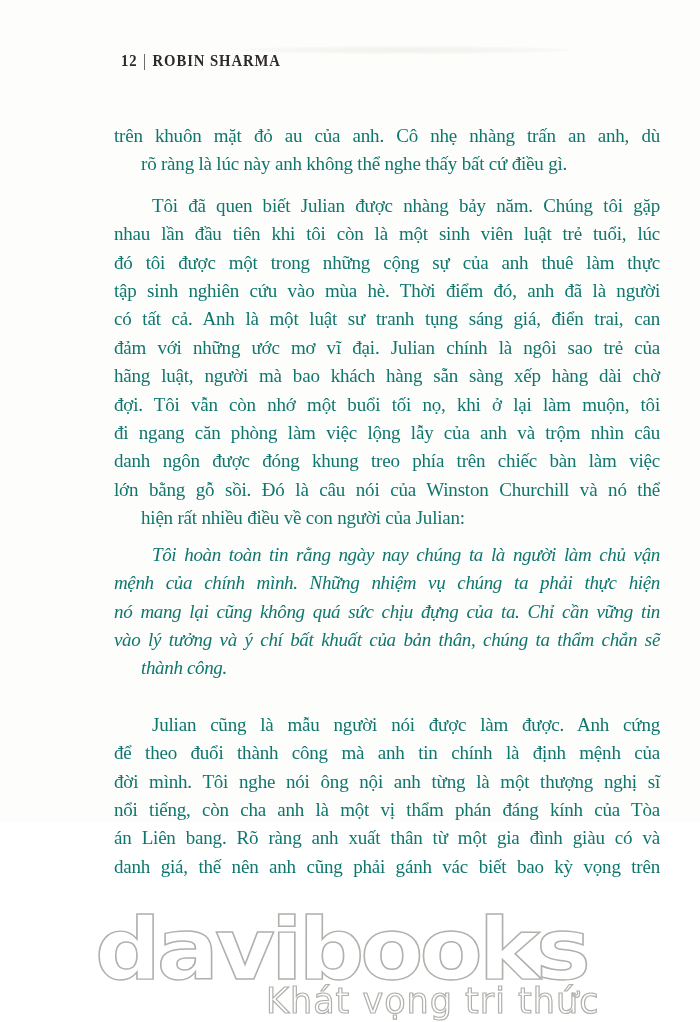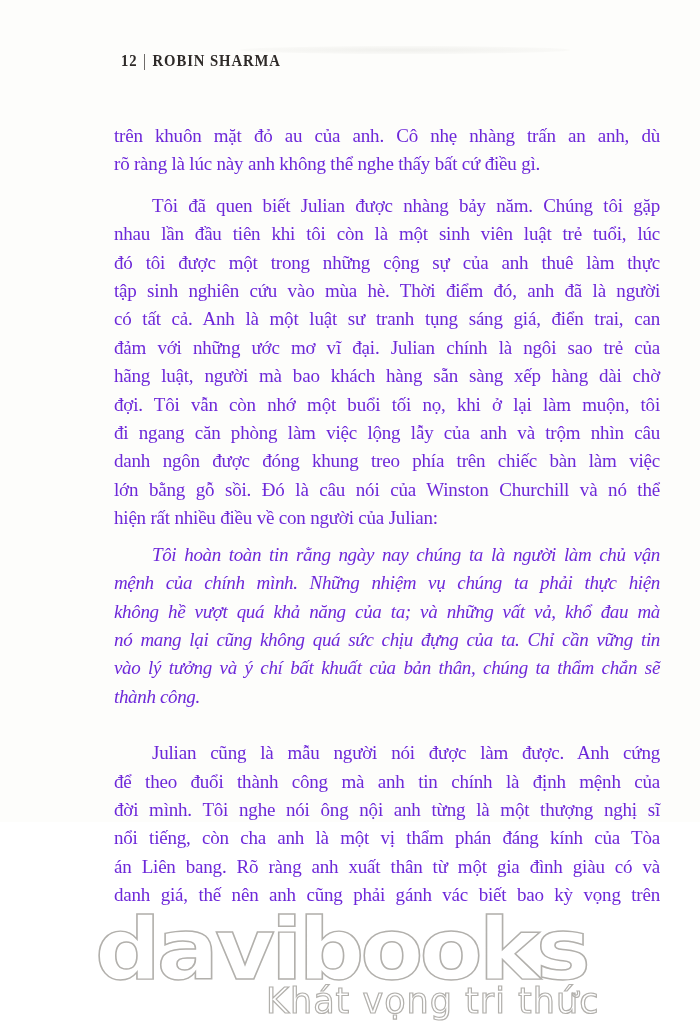--- a/index.html
+++ b/index.html
@@ -30,41 +30,41 @@
     letter-spacing: 1px;
     transform: scaleX(0.92);
     transform-origin: left center;
     white-space: nowrap;
   }
   .running-head .sep { font-weight: normal; padding: 0 6px; color: #3a3634; }
   .text-block {
     position: absolute;
     left: 114px; top: 122px;
     width: 546px;
-    color: #6d28d9;
+    color: #0f766e;
     font-size: 19px;
     line-height: 28.4px;
     letter-spacing: -0.2px;
     z-index: 2;
   }
   .para { margin: 13px 0 0 0; }
   .para:first-child { margin-top: 0; }
   .para.quote {
     font-style: italic;
     margin-top: 8px;
     letter-spacing: -0.35px;
   }
   .para.quote + .para { margin-top: 28px; }
   .line {
     text-align: justify;
     text-align-last: justify;
     white-space: normal;
   }
   .line.open { text-indent: 38px; }
-  .line.end { text-align-last: left; }
+  .line.end { text-align-last: left; margin-left: 27px; }
   .watermark {
     position: absolute;
     left: 0; top: 15px; width: 700px; height: 1022px;
     z-index: 1;
     pointer-events: none;
   }
   .wm-brand {
     position: absolute;
     left: 95px; top: 886px;
     font-family: "DejaVu Sans", "Liberation Sans", sans-serif;
@@ -123,21 +123,20 @@
       <div class="line">đợi. Tôi vẫn còn nhớ một buổi tối nọ, khi ở lại làm muộn, tôi</div>
       <div class="line">đi ngang căn phòng làm việc lộng lẫy của anh và trộm nhìn câu</div>
       <div class="line">danh ngôn được đóng khung treo phía trên chiếc bàn làm việc</div>
       <div class="line">lớn bằng gỗ sồi. Đó là câu nói của Winston Churchill và nó thể</div>
       <div class="line end">hiện rất nhiều điều về con người của Julian:</div>
     </div>
 
     <div class="para quote">
       <div class="line open">Tôi hoàn toàn tin rằng ngày nay chúng ta là người làm chủ vận</div>
       <div class="line">mệnh của chính mình. Những nhiệm vụ chúng ta phải thực hiện</div>
-      <div class="line">không hề vượt quá khả năng của ta; và những vất vả, khổ đau mà</div>
       <div class="line">nó mang lại cũng không quá sức chịu đựng của ta. Chỉ cần vững tin</div>
       <div class="line">vào lý tưởng và ý chí bất khuất của bản thân, chúng ta thẩm chắn sẽ</div>
       <div class="line end">thành công.</div>
     </div>
 
     <div class="para">
       <div class="line open">Julian cũng là mẫu người nói được làm được. Anh cứng</div>
       <div class="line">để theo đuổi thành công mà anh tin chính là định mệnh của</div>
       <div class="line">đời mình. Tôi nghe nói ông nội anh từng là một thượng nghị sĩ</div>
       <div class="line">nổi tiếng, còn cha anh là một vị thẩm phán đáng kính của Tòa</div>

